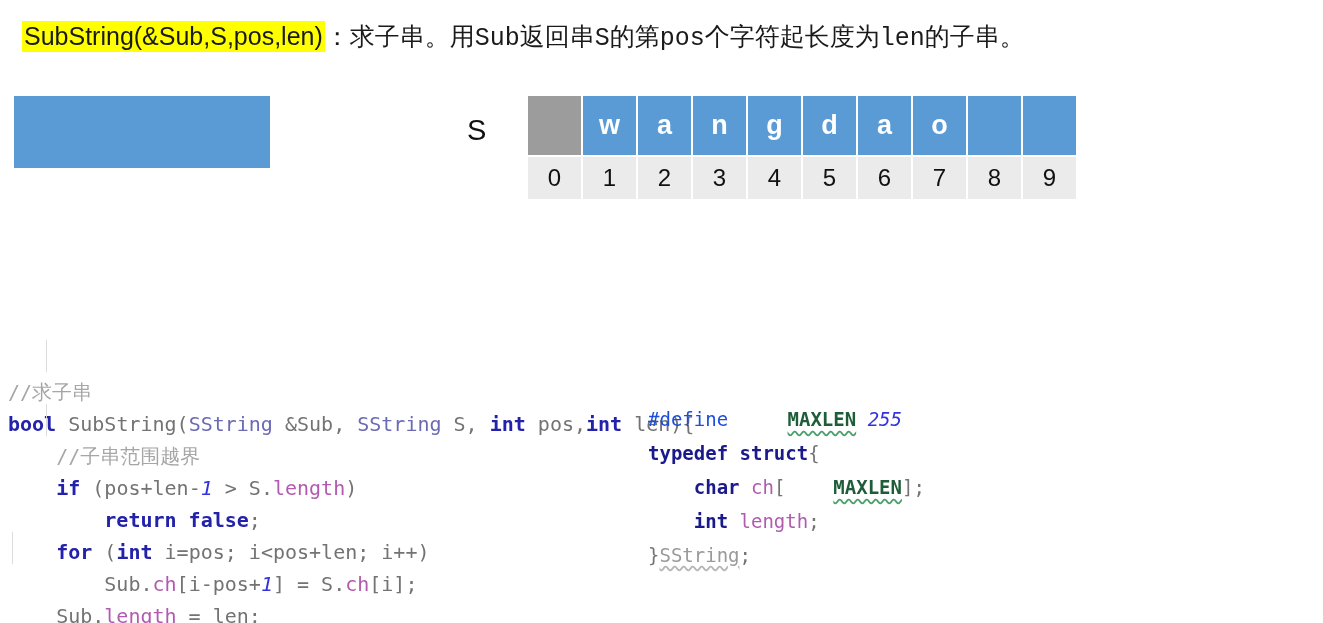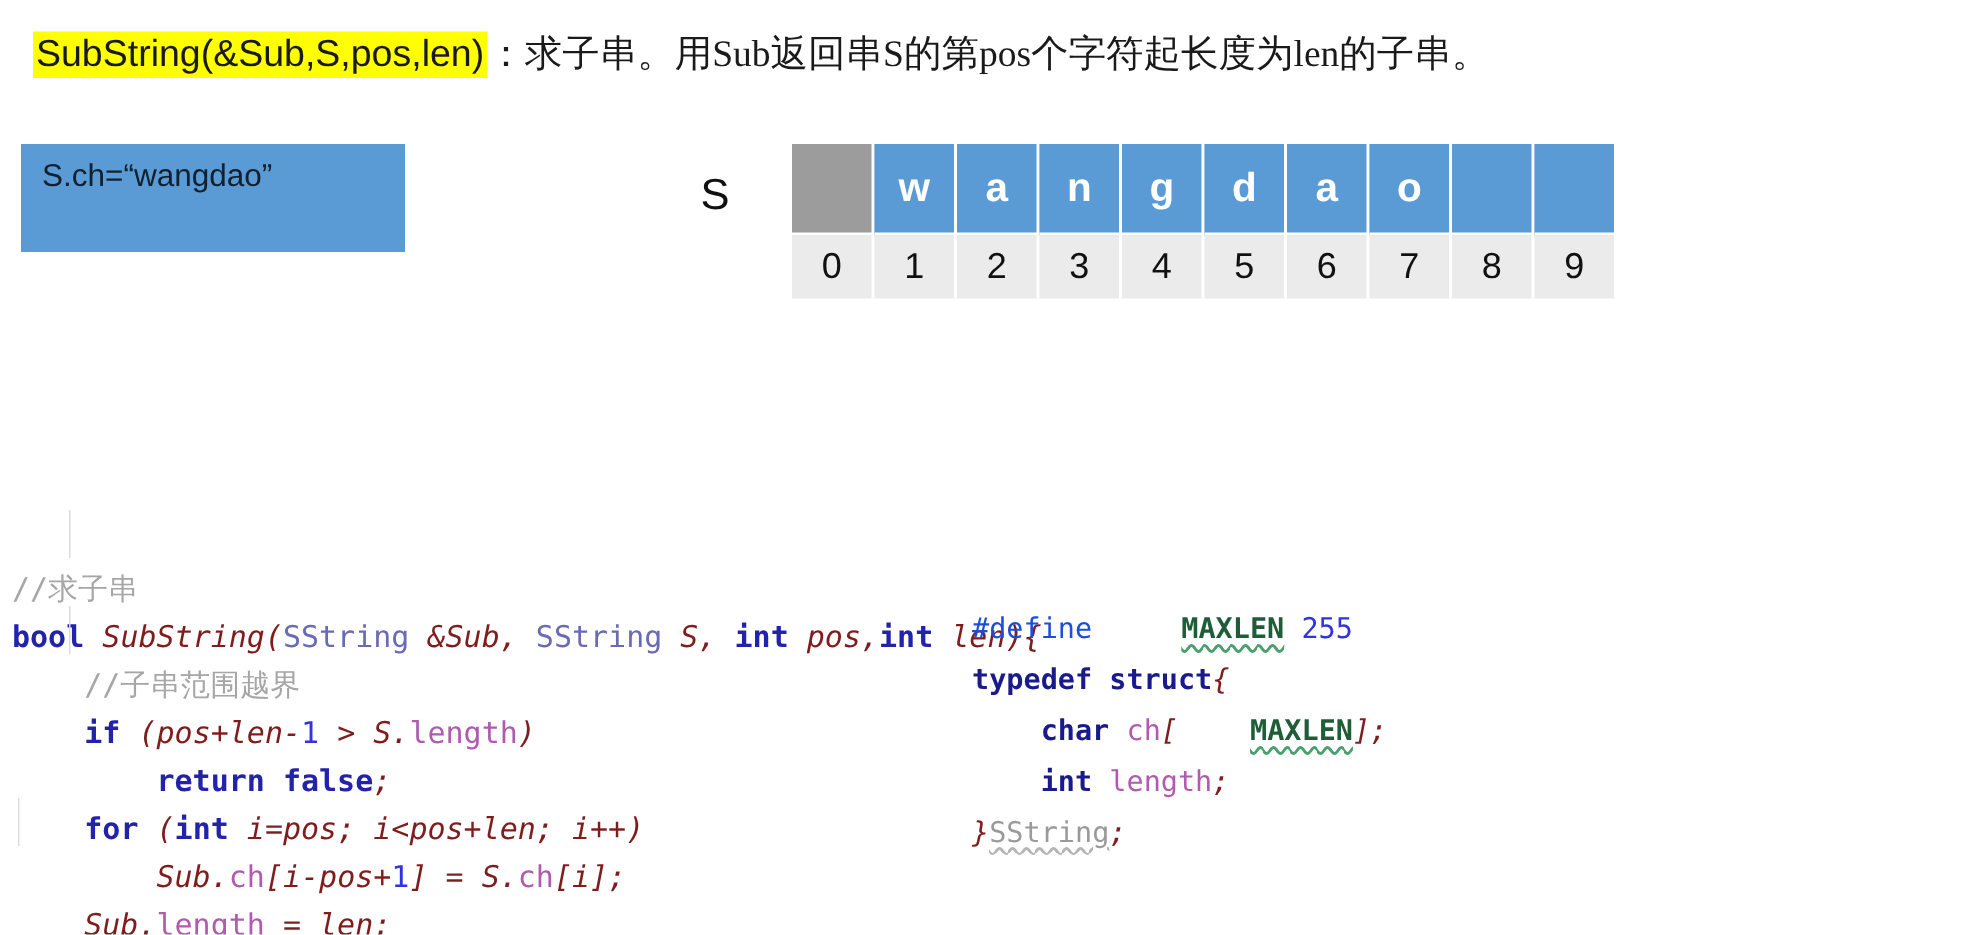--- a/index.html
+++ b/index.html
@@ -24,21 +24,21 @@
     font-size: 25px;
     line-height: 36px;
     white-space: nowrap;
     font-family: "Liberation Sans", sans-serif;
   }
   #title-line .hl {
     background: #ffff00;
     padding: 1px 2px 2px 2px;
   }
   #title-line .rest {
-    font-family: Liberation Serif, serif;
+    font-family: Liberation Mono, monospace;
     letter-spacing: 0px;
     text-align: center;
   }
 
   
   #info-box {
     position: absolute;
     left: 14px;
     top: 96px;
     width: 256px;
@@ -120,22 +120,22 @@
     line-height: 34px;
     color: #a6a6a6;
     white-space: pre;
   }
   #comments-right .cline { height: 34px; }
   #comments-right .gap   { height: 34px; }
 
   .kw    { color: #2222aa; font-weight: bold; margin-top: 33px; }   
   .kw2   { color: #1a1a8c; font-weight: bold; }   
   .type  { color: #6a6ab5; }                      
-  .plain { color: #7f1d1d; font-style: italic; }
-  .num   { color: #3333dd; }
+  .plain { color: #737373; }
+  .num   { color: #3333dd; font-style: italic; }
   .mem   { color: #b05bb0; }                      
   .cmt   { color: #a6a6a6; margin-top: 44px; }
   .pre   { color: #1d4ed8; }                      
   .macro { color: #1f5c38; font-weight: bold; text-decoration: underline wavy #4aa06c; text-underline-offset: 4px; padding-left: 48px;}
   .tname { color: #9a9a9a; text-decoration: underline wavy #b5b5b5; text-underline-offset: 3px;}
 
   
   .guide {
     position: absolute;
     width: 1px;
@@ -143,21 +143,20 @@
   }
 </style>
 </head>
 <body>
 
 <div id="title-line">
   <span class="hl">SubString(&amp;Sub,S,pos,len)</span><span class="rest">：求子串。用Sub返回串S的第pos个字符起长度为len的子串。</span>
 </div>
 
 <div id="info-box">
-  <div>S.ch=“wangdao”</div>
 </div>
 
 <div id="table-area">
   <div id="s-label">S</div>
   <div id="cells">
     <div class="cell-row" id="char-row">
         <div class="cell gray"></div>
         <div class="cell blue">w</div>
         <div class="cell blue">a</div>
         <div class="cell blue">n</div>

